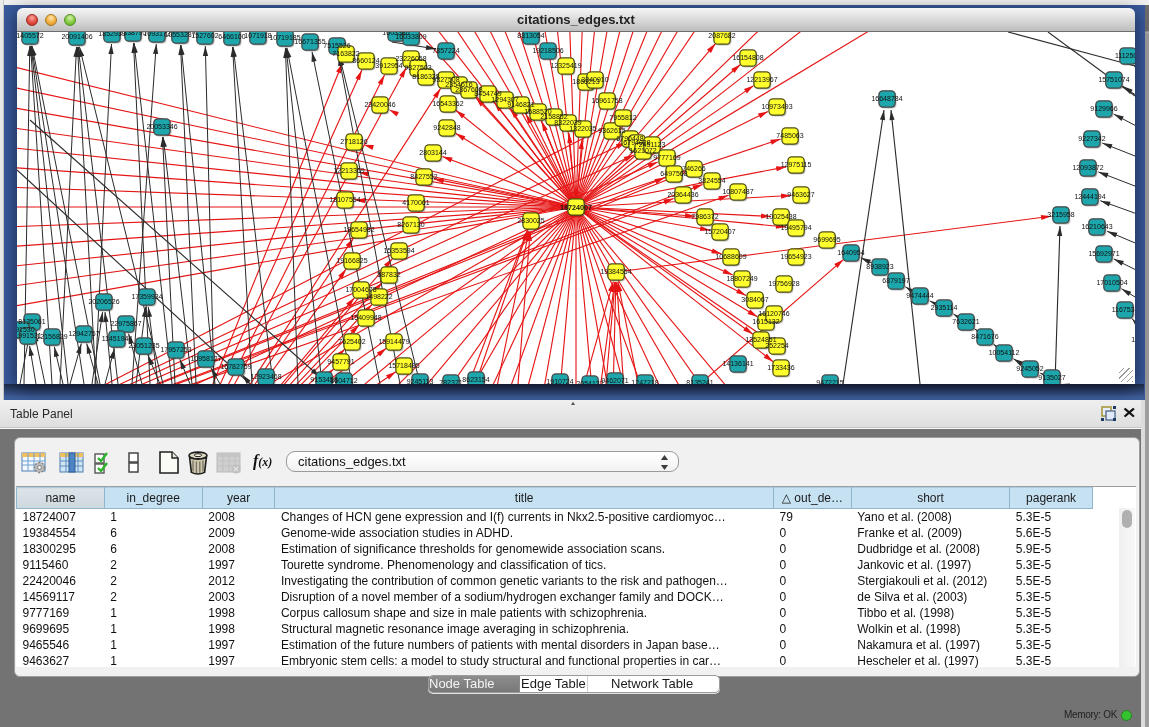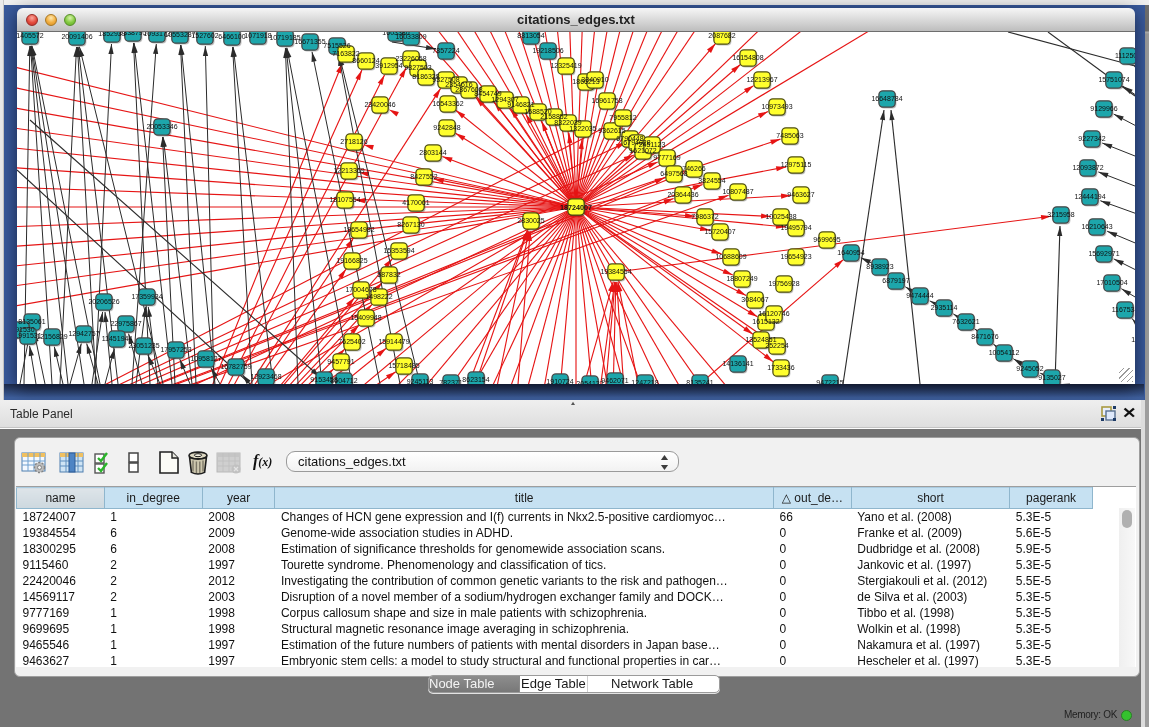--- a/index.html
+++ b/index.html
@@ -936,21 +936,21 @@
           <th class="c3">title</th>
               <th class="c4">△ out_de…</th>
               <th class="c5">short</th>
           <th class="c6">pagerank</th>
         </tr>
 <tr>
               <td class="c0">18724007</td>
               <td class="c1">1</td>
               <td class="c2">2008</td>
               <td class="c3">Changes of HCN gene expression and I(f) currents in Nkx2.5-positive cardiomyoc…</td>
-              <td class="c4">66</td>
+              <td class="c4">79</td>
               <td class="c5">Yano et al. (2008)</td>
               <td class="c6">5.3E-5</td>
             </tr>
 <tr>
               <td class="c0">19384554</td>
               <td class="c1">6</td>
               <td class="c2">2009</td>
               <td class="c3">Genome-wide association studies in ADHD.</td>
               <td class="c4">0</td>
               <td class="c5">Franke et al. (2009)</td>

